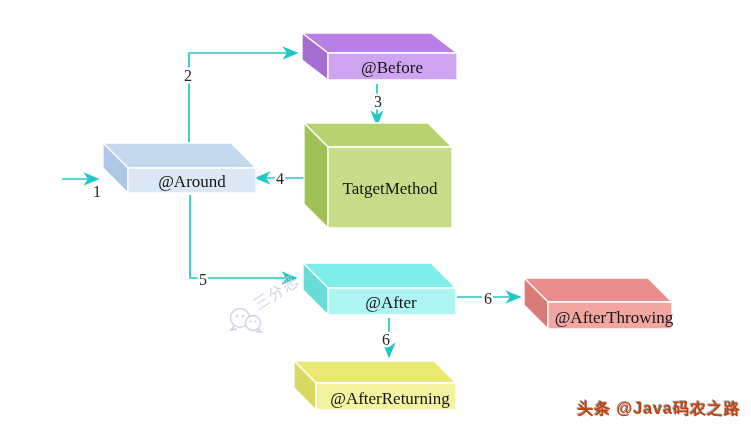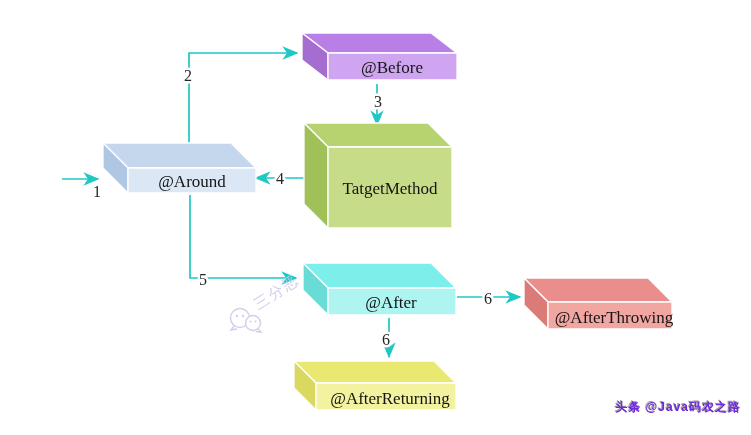--- a/index.html
+++ b/index.html
@@ -6,22 +6,22 @@
   .stage{position:relative;width:751px;height:435px;background:#ffffff;overflow:hidden;
          font-family:"Liberation Sans", sans-serif;}
   .stage svg{position:absolute;left:0;top:0;}
   .face{stroke:#ffffff;stroke-width:1.3;stroke-linejoin:round;}
   .lbl{font-family:"Liberation Serif","DejaVu Serif",serif;font-size:17px;fill:#141414;
        text-anchor:middle;white-space:pre;}
   .num{font-family:"Liberation Serif","DejaVu Serif",serif;font-size:16px;fill:#262626;
        text-anchor:middle;stroke:#ffffff;stroke-width:5px;paint-order:stroke;stroke-linejoin:round;}
   .arrow{fill:none;stroke-width:1.7;}
   .wm-text{font-family:"Liberation Sans",sans-serif;font-size:15px;letter-spacing:2px;}
-  .toutiao{position:absolute;right:10px;top:399px;font-size:12px;font-weight:700;
-           letter-spacing:1px;color:#6d28d9;
+  .toutiao{position:absolute;right:10px;top:399px;font-size:16px;font-weight:700;
+           letter-spacing:1px;color:#c2410c;
            text-shadow:-1px -1px 0 #9e9e9e, 1px 1px 0 #ffffff;}
 </style>
 </head>
 <body>
 
 <div class="stage">
   <svg width="751" height="435" viewBox="0 0 751 435">
     <defs>
       <marker id="ah" markerUnits="userSpaceOnUse" markerWidth="16" markerHeight="14" viewBox="0 0 12 10" refX="11" refY="5" orient="auto">
         <path d="M0,0 L12,5 L0,10 L3.5,5 Z" fill="#1fc8c4"></path>

